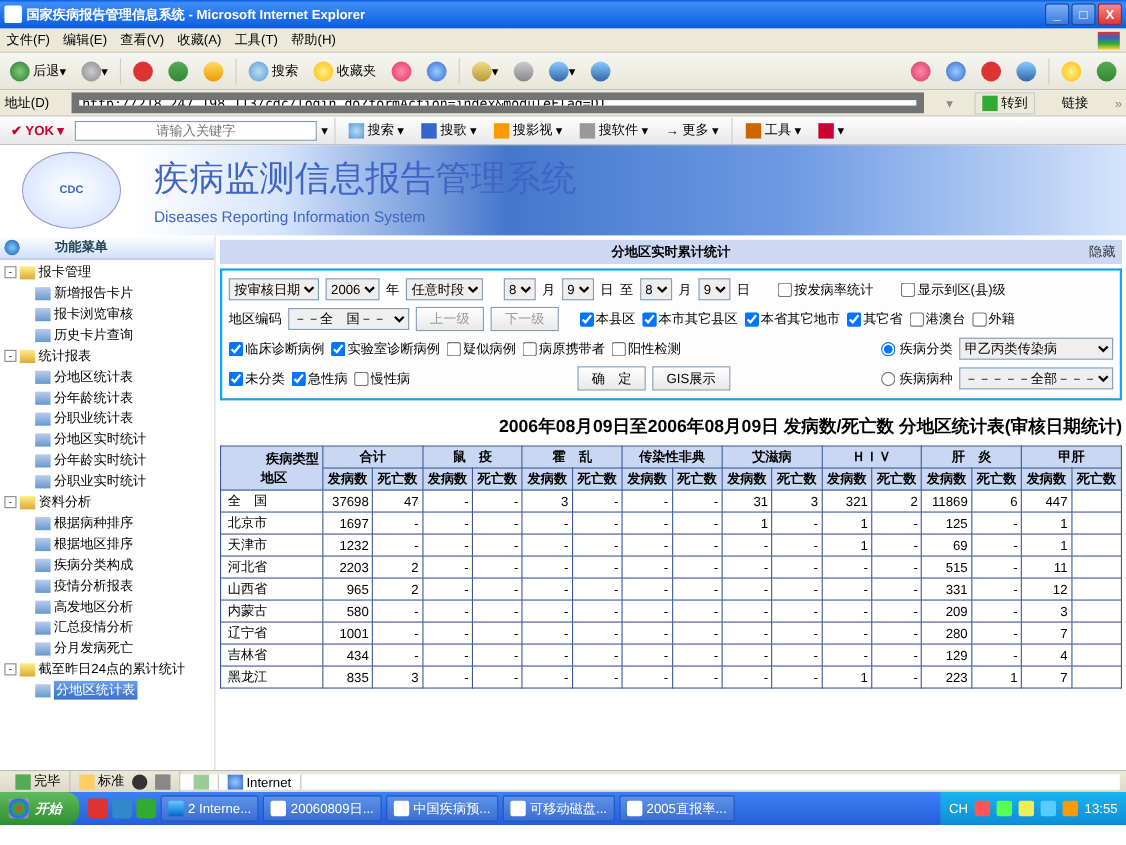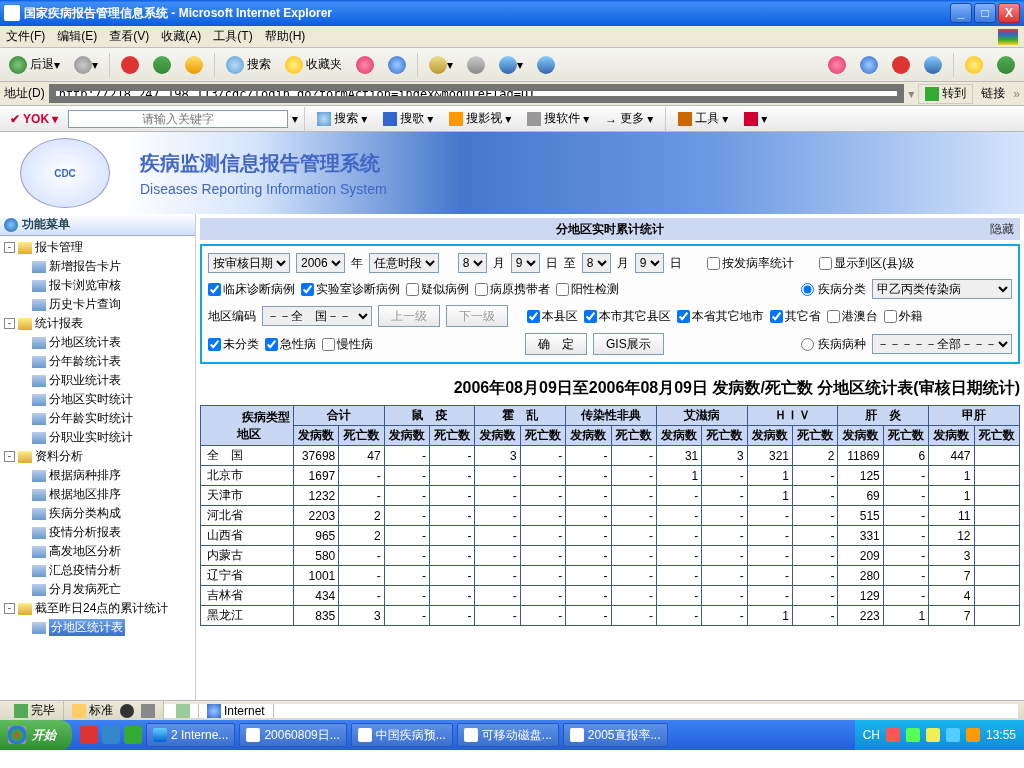--- a/index.html
+++ b/index.html
@@ -29,42 +29,42 @@
 .ic-refresh { background: linear-gradient(#5a5,#383); }
 .ic-home { background: linear-gradient(#fd6,#e90); }
 .ic-search { background: radial-gradient(circle,#bde,#59d); }
 .ic-fav { background: radial-gradient(circle,#fe8,#fb0); }
 .ic-media { background: radial-gradient(circle,#f8a,#d36); }
 .ic-hist { background: radial-gradient(circle,#9cf,#36c); }
 .ic-mail { background: linear-gradient(#ed8,#b93); }
 .ic-print { background: linear-gradient(#ccc,#888); }
 .ic-misc { background: linear-gradient(#8cf,#36a); }
 
-.addrbar { height: 24px; background: #ece9d8; border-bottom: 1px solid #bbb; display: flex; align-items: center; padding: 0 4px; gap: 4px; }
+.addrbar { height: 24px; background: #ece9d8; border-bottom: 1px solid #bbb; display: flex; align-items: center; padding: 0 4px; gap: 20px; }
 .addrbar input { flex: 1; height: 19px; border: 7px solid #737373; padding: 0 3px; font-family: monospace; }
 .gobtn { height: 20px; padding: 0 6px; display: inline-flex; align-items: center; background: #ece9d8; border: 1px solid #ccc; }
 .gobtn .ic { width: 14px; height: 14px; background: #3a3; margin-right: 3px; display: inline-block; }
 
 .searchbar { height: 26px; background: linear-gradient(#fefefe,#e8e8e8); border-bottom: 1px solid #bbb; display: flex; align-items: center; padding: 0 4px; gap: 4px; }
 .searchbar input { width: 220px; height: 18px; border: 1px solid #7f9db9; padding: 0 3px; text-align: center; color: #aaa; }
 .sbtn { height: 20px; padding: 0 6px; display: inline-flex; align-items: center; gap: 3px; }
 .sbtn .ic { width: 14px; height: 14px; display: inline-block; }
 
 
 .banner { height: 82px; background: linear-gradient(90deg,#fff 0,#fff 12%,#d5e4fb 25%,#4477cc 45%,#6d9ae3 70%,#d5e4fb); position: relative; display: flex; align-items: center; }
 .banner .logo { width: 90px; height: 70px; margin-left: 20px; background: radial-gradient(ellipse,#fff,#cdf); border-radius: 50%; border: 1px solid #99c; position: relative; }
 .banner .logo::after { content:"CDC"; position:absolute; top:50%; left:50%; transform:translate(-50%,-50%); font-size:10px; color:#36c; font-weight:bold; }
 .banner .titles { margin-left: 30px; }
-.banner .t1 { font-size: 20px; color: #4065c4; font-weight: bold; margin-bottom: 4px; }
+.banner .t1 { font-size: 32px; color: #4065c4; font-weight: normal; margin-bottom: 4px; }
 .banner .t2 { font-size: 14px; color: #4065c4; }
 
 
 .main { display: flex; height: 486px; }
 .left { width: 196px; background: #fff; border-right: 1px solid #ccc; overflow-y: scroll; }
-.left-header { height: 22px; background: linear-gradient(#fff,#cfe0fb); border-bottom: 1px solid #aac; display:flex; align-items:center; padding:0 4px; font-weight:bold; color:#245; }
+.left-header { height: 22px; background: linear-gradient(#fff,#cfe0fb); border-bottom: 1px solid #aac; display:flex; align-items:center; padding:0 4px; font-weight:bold; color:#245;gap:28px; }
 .left-header .ic { width:14px; height:14px; background:radial-gradient(circle,#7cf,#25a); border-radius:50%; margin-right:4px; display:inline-block; }
 
 .tree { padding: 2px 0; }
 .tree-node { padding: 1px 0; }
 .tree-node .tg { display: inline-block; width: 11px; height: 11px; border: 1px solid #888; background: #fff; text-align: center; line-height: 9px; margin: 0 3px 0 4px; font-size: 9px; vertical-align: middle; }
 .tree-node .fld { display: inline-block; width: 14px; height: 12px; background: linear-gradient(#fe8,#da3); margin-right: 3px; vertical-align: middle; }
 .tree-leaf { padding: 1px 0 1px 32px; display:flex; align-items:center; white-space:nowrap; }
 .tree-leaf .lic { width: 14px; height: 12px; background: linear-gradient(#bce,#69c); margin-right: 3px; display: inline-block; }
 .tree-leaf.sel span.txt { background: linear-gradient(#6aa0e8,#3b71c8); color: #fff; padding:0 2px;}
 .tree-leaf span.txt {cursor:default;}
@@ -324,20 +324,51 @@
             <input type="checkbox" style="">
             <span>按发病率统计</span>
           </label>
         &nbsp;&nbsp;&nbsp;&nbsp;
         <label>
             <input type="checkbox" style="">
             <span>显示到区(县)级</span>
           </label>
       </div>
       <div class="filter-row">
+        <span>地区编码</span>
+        <select style="width:110px"><option>－－全　国－－</option></select>
+        <button class="fbtn" disabled="">上一级</button>
+        <button class="fbtn" disabled="">下一级</button>
+        &nbsp;&nbsp;
+        <label>
+            <input type="checkbox" checked="" style="">
+            <span>本县区</span>
+          </label>
+        <label>
+            <input type="checkbox" checked="" style="">
+            <span>本市其它县区</span>
+          </label>
+        <label>
+            <input type="checkbox" checked="" style="">
+            <span>本省其它地市</span>
+          </label>
+        <label>
+            <input type="checkbox" checked="" style="">
+            <span>其它省</span>
+          </label>
+        <label>
+            <input type="checkbox" style="">
+            <span>港澳台</span>
+          </label>
+        <label>
+            <input type="checkbox" style="">
+            <span>外籍</span>
+          </label>
+      </div>
+      <div class="filter-row">
         <label>
             <input type="checkbox" checked="" style="">
             <span>临床诊断病例</span>
           </label>
         <label>
             <input type="checkbox" checked="" style="">
             <span>实验室诊断病例</span>
           </label>
         <label>
             <input type="checkbox" style="">
@@ -350,51 +381,20 @@
         <label>
             <input type="checkbox" style="">
             <span>阳性检测</span>
           </label>
         <span style="flex:1"></span>
         <span class="radio-group">
             <input type="radio" checked="" style="">
             <span>疾病分类</span>
           </span>
         <select style="width:140px"><option>甲乙丙类传染病</option></select>
-      </div>
-      <div class="filter-row">
-        <span>地区编码</span>
-        <select style="width:110px"><option>－－全　国－－</option></select>
-        <button class="fbtn" disabled="">上一级</button>
-        <button class="fbtn" disabled="">下一级</button>
-        &nbsp;&nbsp;
-        <label>
-            <input type="checkbox" checked="" style="">
-            <span>本县区</span>
-          </label>
-        <label>
-            <input type="checkbox" checked="" style="">
-            <span>本市其它县区</span>
-          </label>
-        <label>
-            <input type="checkbox" checked="" style="">
-            <span>本省其它地市</span>
-          </label>
-        <label>
-            <input type="checkbox" checked="" style="">
-            <span>其它省</span>
-          </label>
-        <label>
-            <input type="checkbox" style="">
-            <span>港澳台</span>
-          </label>
-        <label>
-            <input type="checkbox" style="">
-            <span>外籍</span>
-          </label>
       </div>
       <div class="filter-row">
         <label>
             <input type="checkbox" checked="" style="">
             <span>未分类</span>
           </label>
         <label>
             <input type="checkbox" checked="" style="">
             <span>急性病</span>
           </label>

